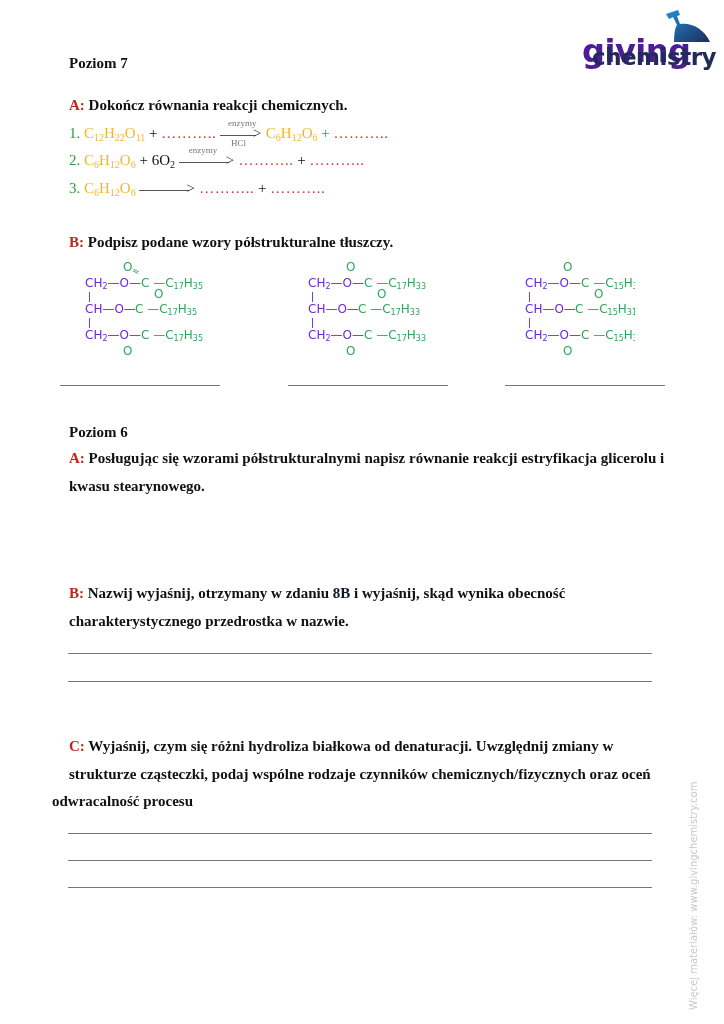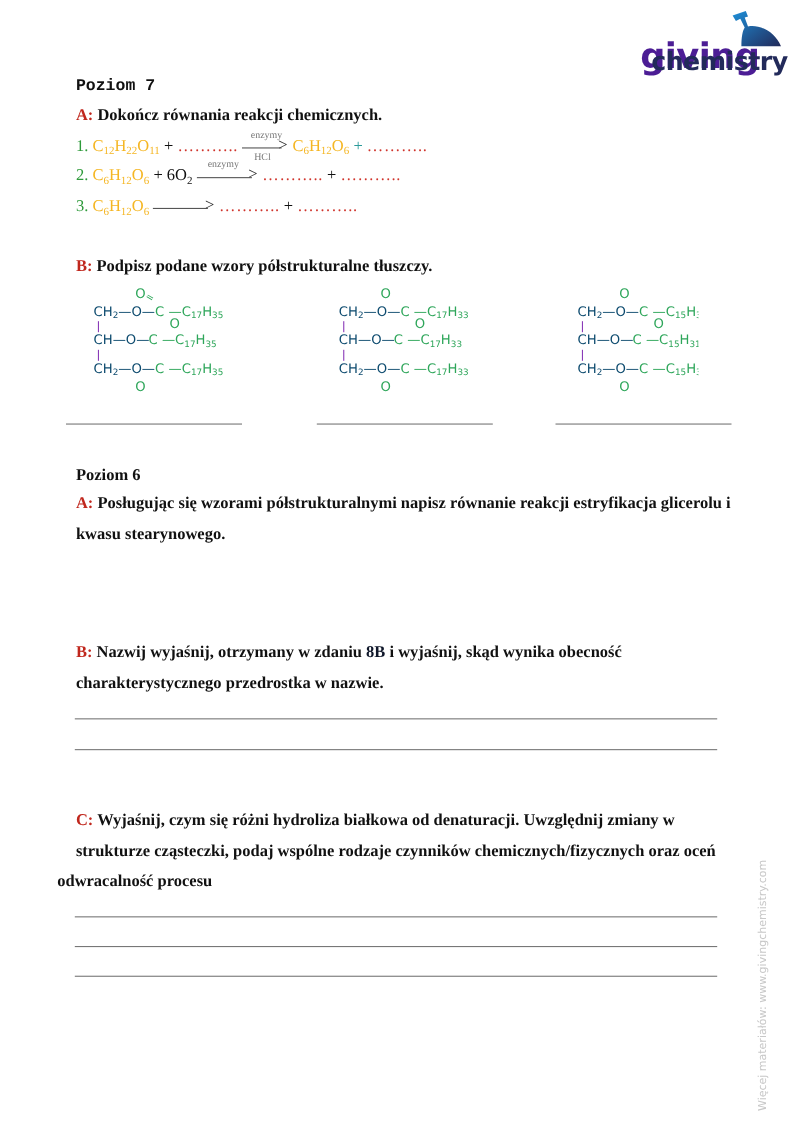--- a/index.html
+++ b/index.html
@@ -22,21 +22,21 @@
   .dots { color: #d0342c; letter-spacing: 0.5px; }
   .teal { color: #2a9a9a; }
   .arrow { display: inline-block; position: relative; vertical-align: middle; }
   .arrow .line { position: absolute; left: 0; top: 50%; height: 1px; background: #555; }
   .arrow .top { position: absolute; font-size: 9px; color: #777; white-space: nowrap; }
   .arrow .bot { position: absolute; font-size: 9px; color: #777; white-space: nowrap; }
   .arrow .head { position: absolute; top: -9px; font-size: 15px; color: #333; }
   sub { font-size: 10px; vertical-align: -3px; }
 
   .struct { position: absolute; font-family: "DejaVu Sans", sans-serif; font-size: 12px; }
-  .struct .p { color: #0c4a6e; }
+  .struct .p { color: #6d28d9; }
   .struct .g { color: #2ea65a; }
   .struct span { position: absolute; white-space: nowrap; }
   .struct sub { font-size: 8px; vertical-align: -2px; }
   .vbar { position: absolute; width: 1px; background: #8a3bb8; }
 
   .ans-line { position: absolute; height: 1px; background: #777; }
   .watermark { position: absolute; left: 688px; top: 1010px; transform-origin: left top; transform: rotate(-90deg); font-family: "DejaVu Sans", sans-serif; font-size: 10px; color: #c8c8c8; white-space: nowrap; }
 </style>
 </head>
 <body>
@@ -48,21 +48,21 @@
     <defs>
       <linearGradient id="fg" x1="0" y1="0" x2="1" y2="1">
         <stop offset="0" stop-color="#1e8fd8"></stop>
         <stop offset="1" stop-color="#222a5a"></stop>
       </linearGradient>
     </defs>
     <path d="M2 4 L14 0 L16 5 L13 6 L16 14 C26 12 40 18 46 32 L10 32 C10 24 11 18 13 15 L9 7 L5 9 Z" fill="url(#fg)"></path>
   </svg>
 </div>
 
-<div class="abs h-level" style="left:69px; top:70px;font-family:Liberation Mono, monospace;">Poziom 7</div>
+<div class="abs h-level" style="left:69px; top:55px;">Poziom 7</div>
 
 <div class="abs task" style="left:69px; top:98px;">
   <span class="lab">A:</span><span> Dokończ równania reakcji chemicznych.</span>
 </div>
 
 <div class="abs eq" style="left:69px; top:125px;">
   <span class="num">1.</span>
   <span class="org">C<sub>12</sub>H<sub>22</sub>O<sub>11</sub></span>
   <span>+</span>
   <span class="dots">………..</span>

